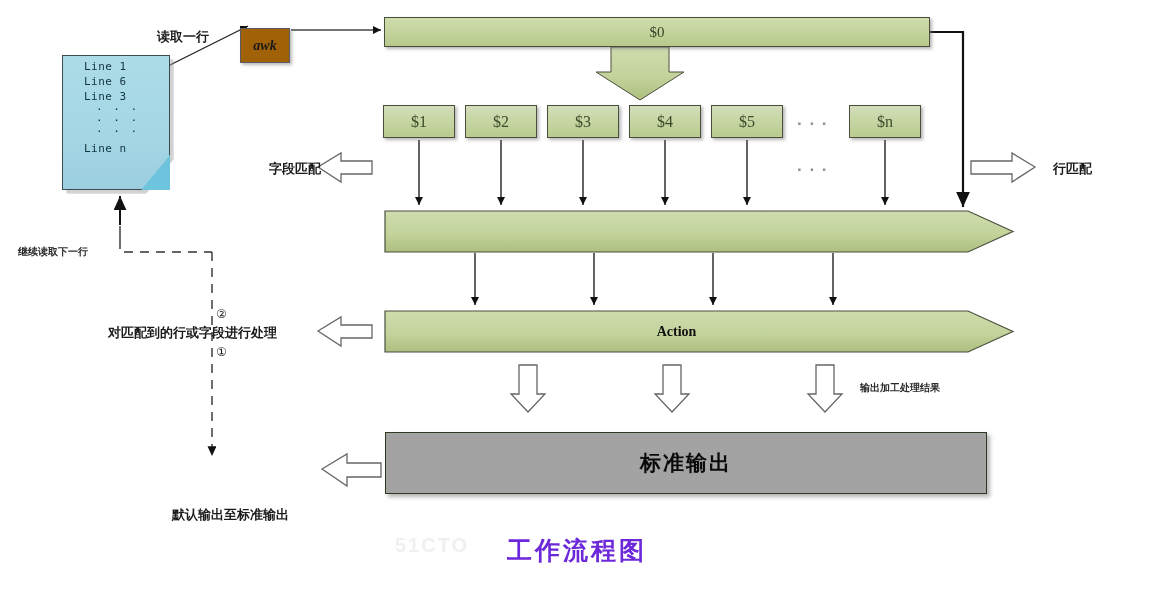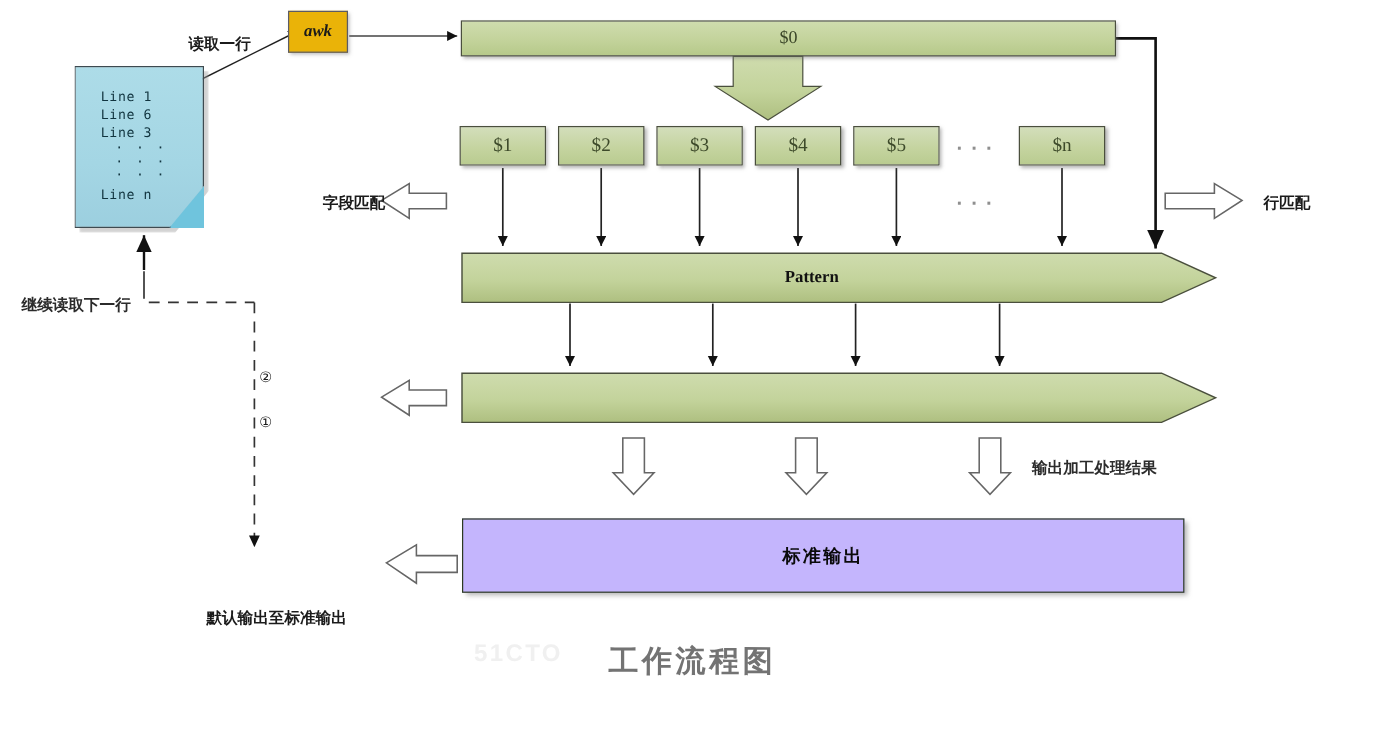--- a/index.html
+++ b/index.html
@@ -36,33 +36,33 @@
     box-sizing: border-box;
     clip-path: polygon(0 0, 100% 0, 100% 74%, 74% 100%, 0 100%);
   }
   .doc-fold {
     position: absolute; right: 0; bottom: 0; width: 28px; height: 35px;
     background: #6fc4dd;
     clip-path: polygon(100% 0, 100% 100%, 0 100%);
     border-left: 1px solid #3d4a50;
   }
   .doc-lines {
-    position: absolute; left: 22px; top: 18px;
+    position: absolute; left: 22px; top: 4px;
     font-family: "DejaVu Sans Mono", "Liberation Mono", monospace;
     font-size: 11px; color: #11343f; line-height: 15px; letter-spacing: .5px;
   }
   .doc-dots {
     font-size: 11px; line-height: 11px; color: #11343f;
     letter-spacing: 2px; padding-left: 12px;
   }
 
   
   .awk-box {
-    left: 240px; top: 9px; width: 50px; height: 35px;
-    background: #eab308;
+    left: 240px; top: 28px; width: 50px; height: 35px;
+    background: #a16207;
     border: 1px solid #5b5b66;
     box-sizing: border-box;
     box-shadow: 2px 2px 3px rgba(120,120,120,.5);
     display: flex; align-items: center; justify-content: center;
     font-family: "Liberation Serif", "DejaVu Serif", serif;
     font-style: italic; font-weight: bold; font-size: 14px; color: #1a1a1a;
   }
 
   
   .bar0 {
@@ -85,52 +85,52 @@
     font-family: "Liberation Serif", "DejaVu Serif", serif;
     font-size: 16px; color: #3d4a2a;
   }
   .ellipsis-h {
     position: absolute; font-size: 17px; font-weight: bold; color: #8f8f8f;
     letter-spacing: 1px;
   }
 
   .stdout-box {
     left: 385px; top: 432px; width: 602px; height: 62px;
-    background: #c4b5fd;
+    background: #a3a3a3;
     border: 1px solid #2c3a20;
     box-sizing: border-box;
     box-shadow: 3px 3px 4px rgba(120,120,120,.55);
     display: flex; align-items: center; justify-content: center;
-    font-size: 15px; font-weight: bold; color: #0a0a0a;
+    font-size: 21px; font-weight: bold; color: #0a0a0a;
     letter-spacing: 2px;
   }
 
   
   .cn-label {
     position: absolute;
     font-family: "Liberation Sans", "DejaVu Sans", sans-serif;
     font-size: 13px; font-weight: bold; color: #1b1b1b;
     white-space: nowrap;
   }
   .cn-label-sm {
     position: absolute;
     font-family: "Liberation Sans", "DejaVu Sans", sans-serif;
-    font-size: 13px; font-weight: bold; color: #2b2b2b;
+    font-size: 10px; font-weight: bold; color: #2b2b2b;
     white-space: nowrap;
   }
   .circled {
     position: absolute;
     font-size: 12px; color: #1b1b1b;
     font-family: "DejaVu Sans", sans-serif;
   }
 
   .title {
     position: absolute; left: 0; top: 534px; width: 1154px;
     text-align: center;
-    font-size: 25px; font-weight: bold; color: #737373;
+    font-size: 25px; font-weight: bold; color: #6d28d9;
     letter-spacing: 3px;
   }
   .watermark {
     position: absolute; left: 395px; top: 534px;
     font-size: 20px; color: #f0f0f0; letter-spacing: 2px;
     font-weight: bold;
   }
 
   svg.layer {
     position: absolute; left: 0; top: 0; width: 1154px; height: 614px;
@@ -221,33 +221,34 @@
 
   <div class="fieldbox" style="left:383px">$1</div>
   <div class="fieldbox" style="left:465px">$2</div>
   <div class="fieldbox" style="left:547px">$3</div>
   <div class="fieldbox" style="left:629px">$4</div>
   <div class="fieldbox" style="left:711px">$5</div>
   <div class="fieldbox" style="left:849px">$n</div>
   <div class="ellipsis-h" style="left:797px; top:114px">· · ·</div>
   <div class="ellipsis-h" style="left:797px; top:160px">· · ·</div>
 
-  <div class="abs" style="left:385px; top:211px; width:583px; height:41px; display:flex; align-items:center; justify-content:center;
-       font-family:'Liberation Serif', serif; font-weight:bold; font-size:14px; color:#111;">Pattern</div>
+  <div class="abs" style="left:385px; top:311px; width:583px; height:41px; display:flex; align-items:center; justify-content:center;
+       font-family:'Liberation Serif', serif; font-weight:bold; font-size:14px; color:#111;">Action</div>
 
   <div class="abs stdout-box">标准输出</div>
 
   <div class="cn-label" style="left:157px; top:28px;">读取一行</div>
 
   <div class="cn-label" style="left:269px; top:160px;">字段匹配</div>
 
   <div class="cn-label" style="left:1053px; top:160px;font-family:Liberation Serif, serif;">行匹配</div>
 
   <div class="cn-label-sm" style="left:18px; top:245px;">继续读取下一行</div>
 
+  <div class="cn-label" style="left:108px; top:324px;">对匹配到的行或字段进行处理</div>
 
   <div class="circled" style="left:216px; top:307px;">②</div>
   <div class="circled" style="left:216px; top:345px;">①</div>
 
   <div class="cn-label-sm" style="left:860px; top:381px;">输出加工处理结果</div>
 
   <div class="cn-label" style="left:172px; top:462px;margin-top:44px;">默认输出至标准输出</div>
 
   <div class="watermark">51CTO</div>
   <div class="title">工作流程图</div>

